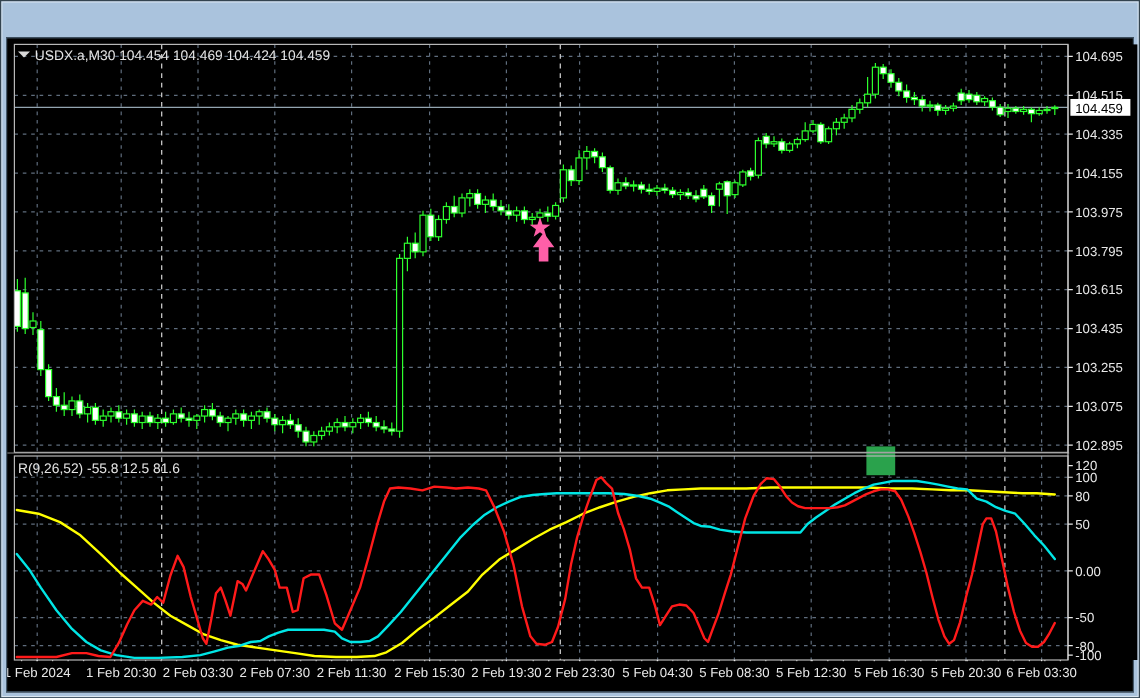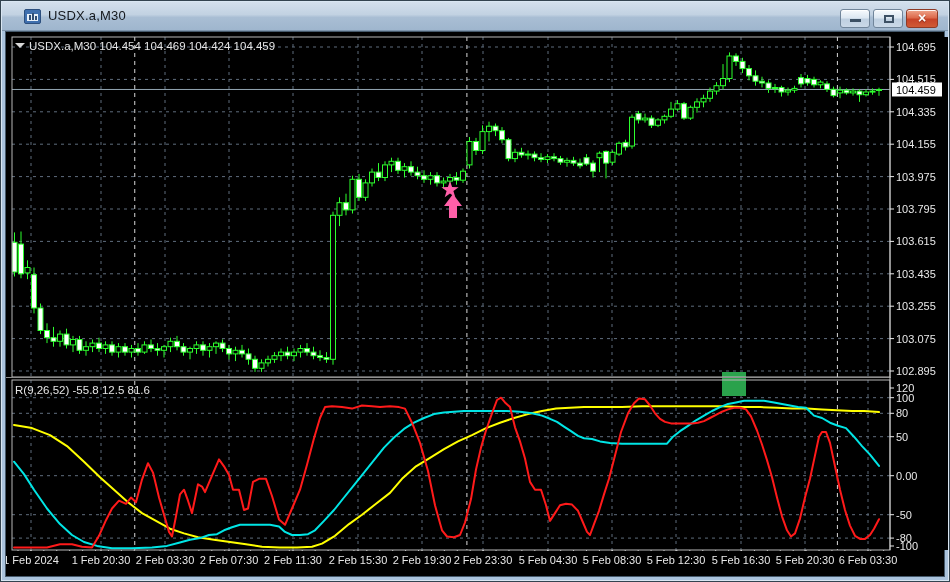--- a/index.html
+++ b/index.html
@@ -44,40 +44,20 @@
   .client{
     position:absolute;left:4px;right:4px;top:30px;bottom:4px;
     background:#000;border:1px solid #45596b;
   }
   svg text{font-family:"Liberation Sans", sans-serif;}
 </style>
 </head>
 <body>
 
 <div class="window">
-  <div class="titlebar">
-    <span class="app-icon">
-      <span class="paper"></span>
-        <span class="bar1"></span>
-        <span class="bar2"></span>
-        <span class="bar3"></span>
-    </span>
-    <span class="title">USDX.a,M30</span>
-    <div class="win-buttons">
-      <div class="win-btn">
-          <span class="glyph-min"></span>
-        </div>
-      <div class="win-btn">
-          <span class="glyph-restore"></span>
-        </div>
-      <div class="win-btn close">
-          <span class="glyph-close">×</span>
-        </div>
-    </div>
-  </div>
 
   <div class="client">
     <svg id="chart-svg" width="942" height="548" viewBox="4 30 942 548">
       <defs>
         <clipPath id="indClip">
             <rect x="10" y="378" width="878" height="170"></rect>
           </clipPath>
         <clipPath id="mainClip">
             <rect x="10" y="35" width="878" height="340"></rect>
           </clipPath>

